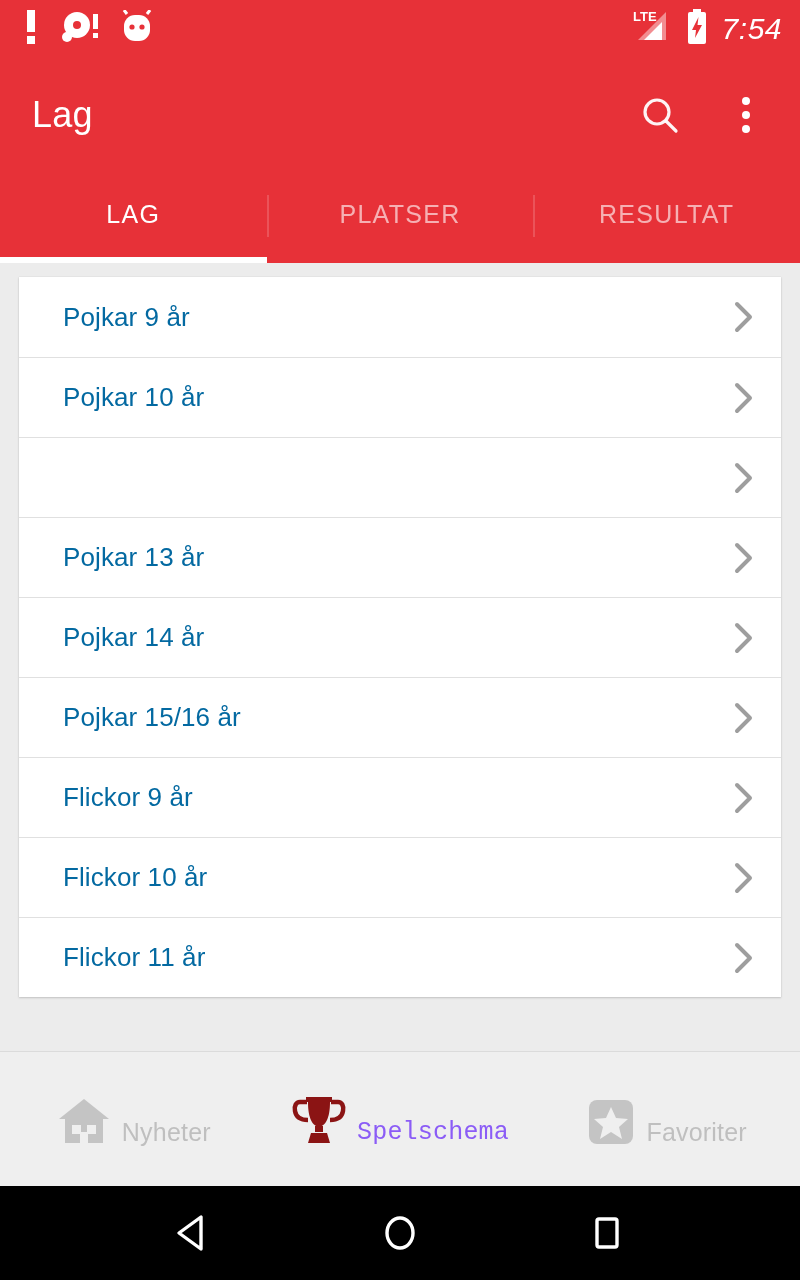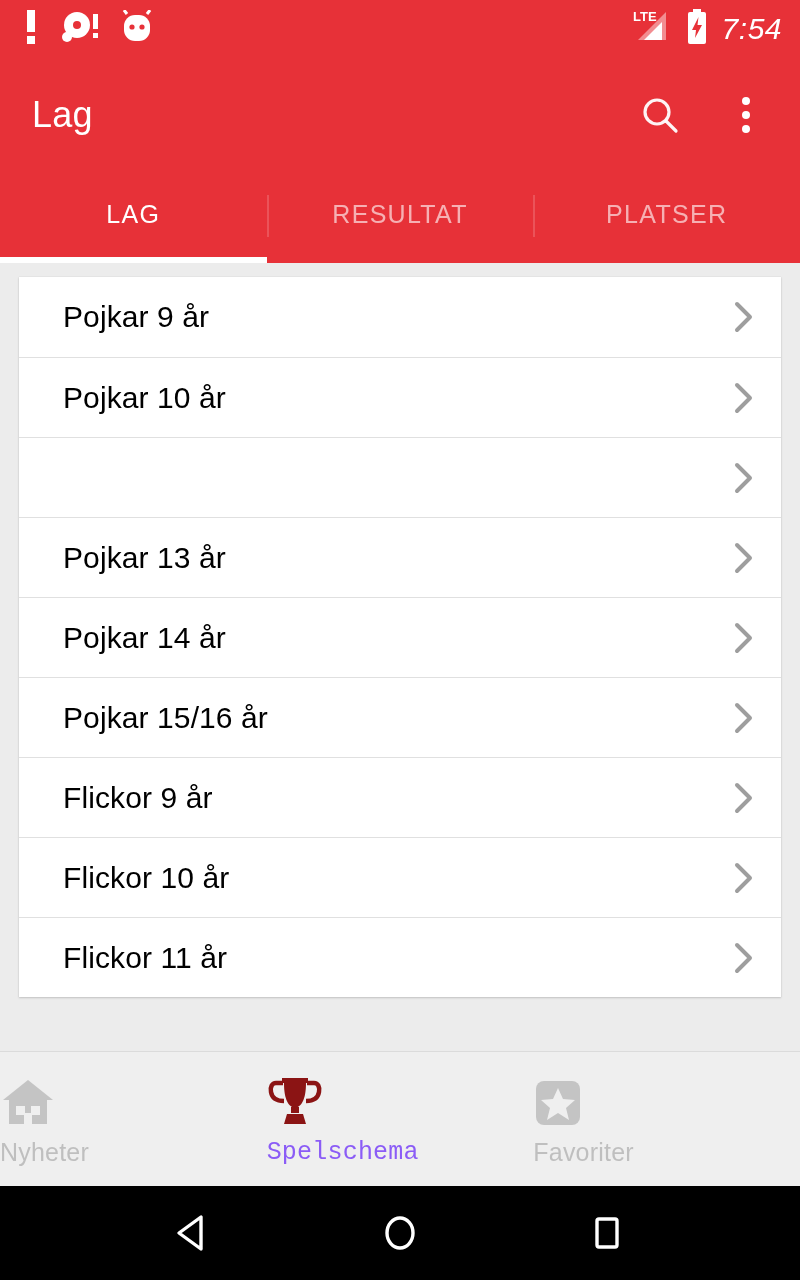--- a/index.html
+++ b/index.html
@@ -54,31 +54,31 @@
   }
   .card {
     margin:0 19px; background:#FFFFFF;
     box-shadow:0 1px 2px rgba(0,0,0,0.17), 0 0 1px rgba(0,0,0,0.12);
   }
   .row {
     height:80px; display:flex; align-items:center;
     padding:0 26px 0 44px; position:relative; background:#fff;
   }
   .row + .row { border-top:1px solid #E0E0E0;justify-content:flex-end; }
-  .row-label { font-size:30px; color:#000000; letter-spacing:0.1px; }
+  .row-label { font-size:26px; color:#0369a1; letter-spacing:0.1px; }
   .row-chevron { margin-left:auto; display:flex; align-items:center; }
 
   
   .bottomnav {
     flex:0 0 135px; height:135px; background:#EFEFEF;
     display:flex; align-items:center; border-top:1px solid #DBDBDB;
     position:relative; z-index:5;
   }
   .navitem {
-    flex:1; display:flex; flex-direction:column; align-items:flex-start; justify-content:center; gap:10px;
+    flex:1; display:flex; flex-direction:row; align-items:flex-end; justify-content:center; gap:10px;
   }
   .navitem .nav-label { font-size:25px; color:#BFBFBF; letter-spacing:0.2px; }
   .navitem.active .nav-label { color:#8b5cf6;font-family:Liberation Mono, monospace; }
   .nav-icon { height:56px; display:flex; align-items:flex-end; justify-content:center; }
 
   
   .sysnav {
     flex:0 0 94px; height:94px; background:#000;
     display:flex; align-items:center; justify-content:space-around; padding:0 90px;
   }
@@ -151,24 +151,24 @@
           </svg>
       </span>
     </div>
   </div>
 
   <div class="tabs">
     <div class="tab active">
         <span>LAG</span>
       </div>
     <div class="tab">
+        <span>PLATSER</span>
+      </div>
+    <div class="tab">
         <span>RESULTAT</span>
-      </div>
-    <div class="tab">
-        <span>PLATSER</span>
       </div>
   </div>
 
   <div class="content">
     <div class="card">
 
       <div class="row">
         <span class="row-label">Pojkar 9 år</span>
         <span class="row-chevron">
           <svg width="22" height="34" viewBox="0 0 22 34">

